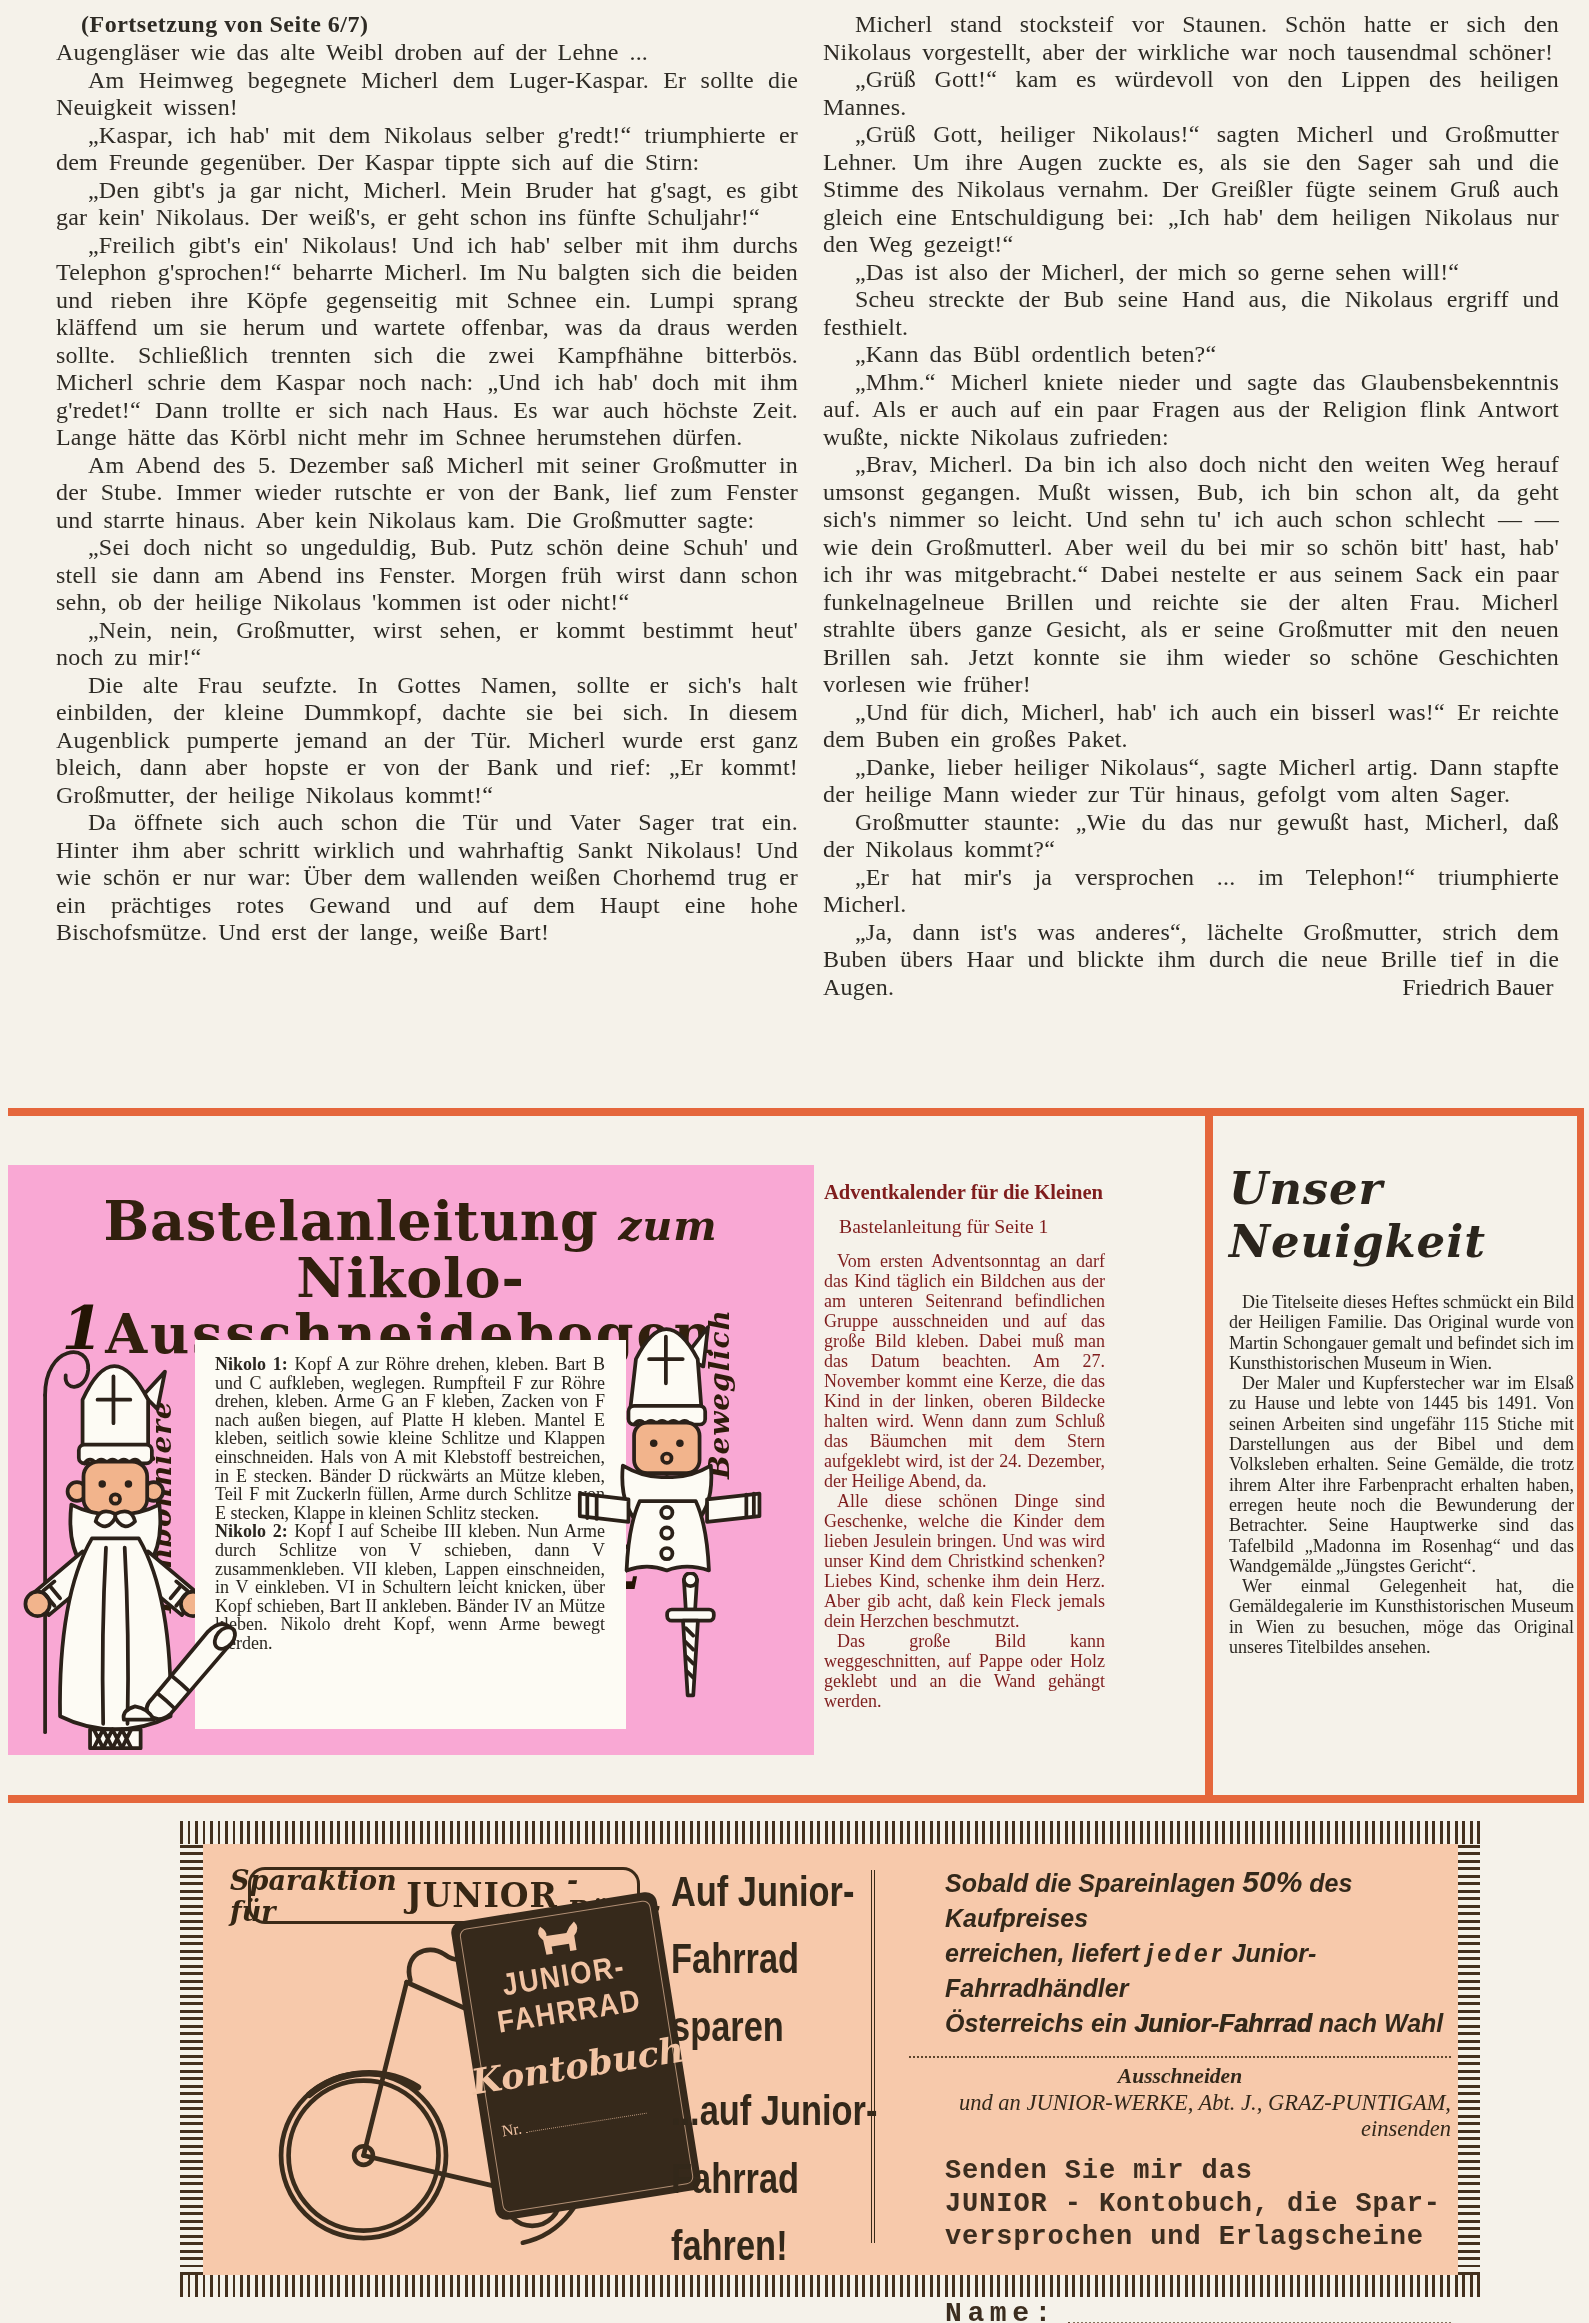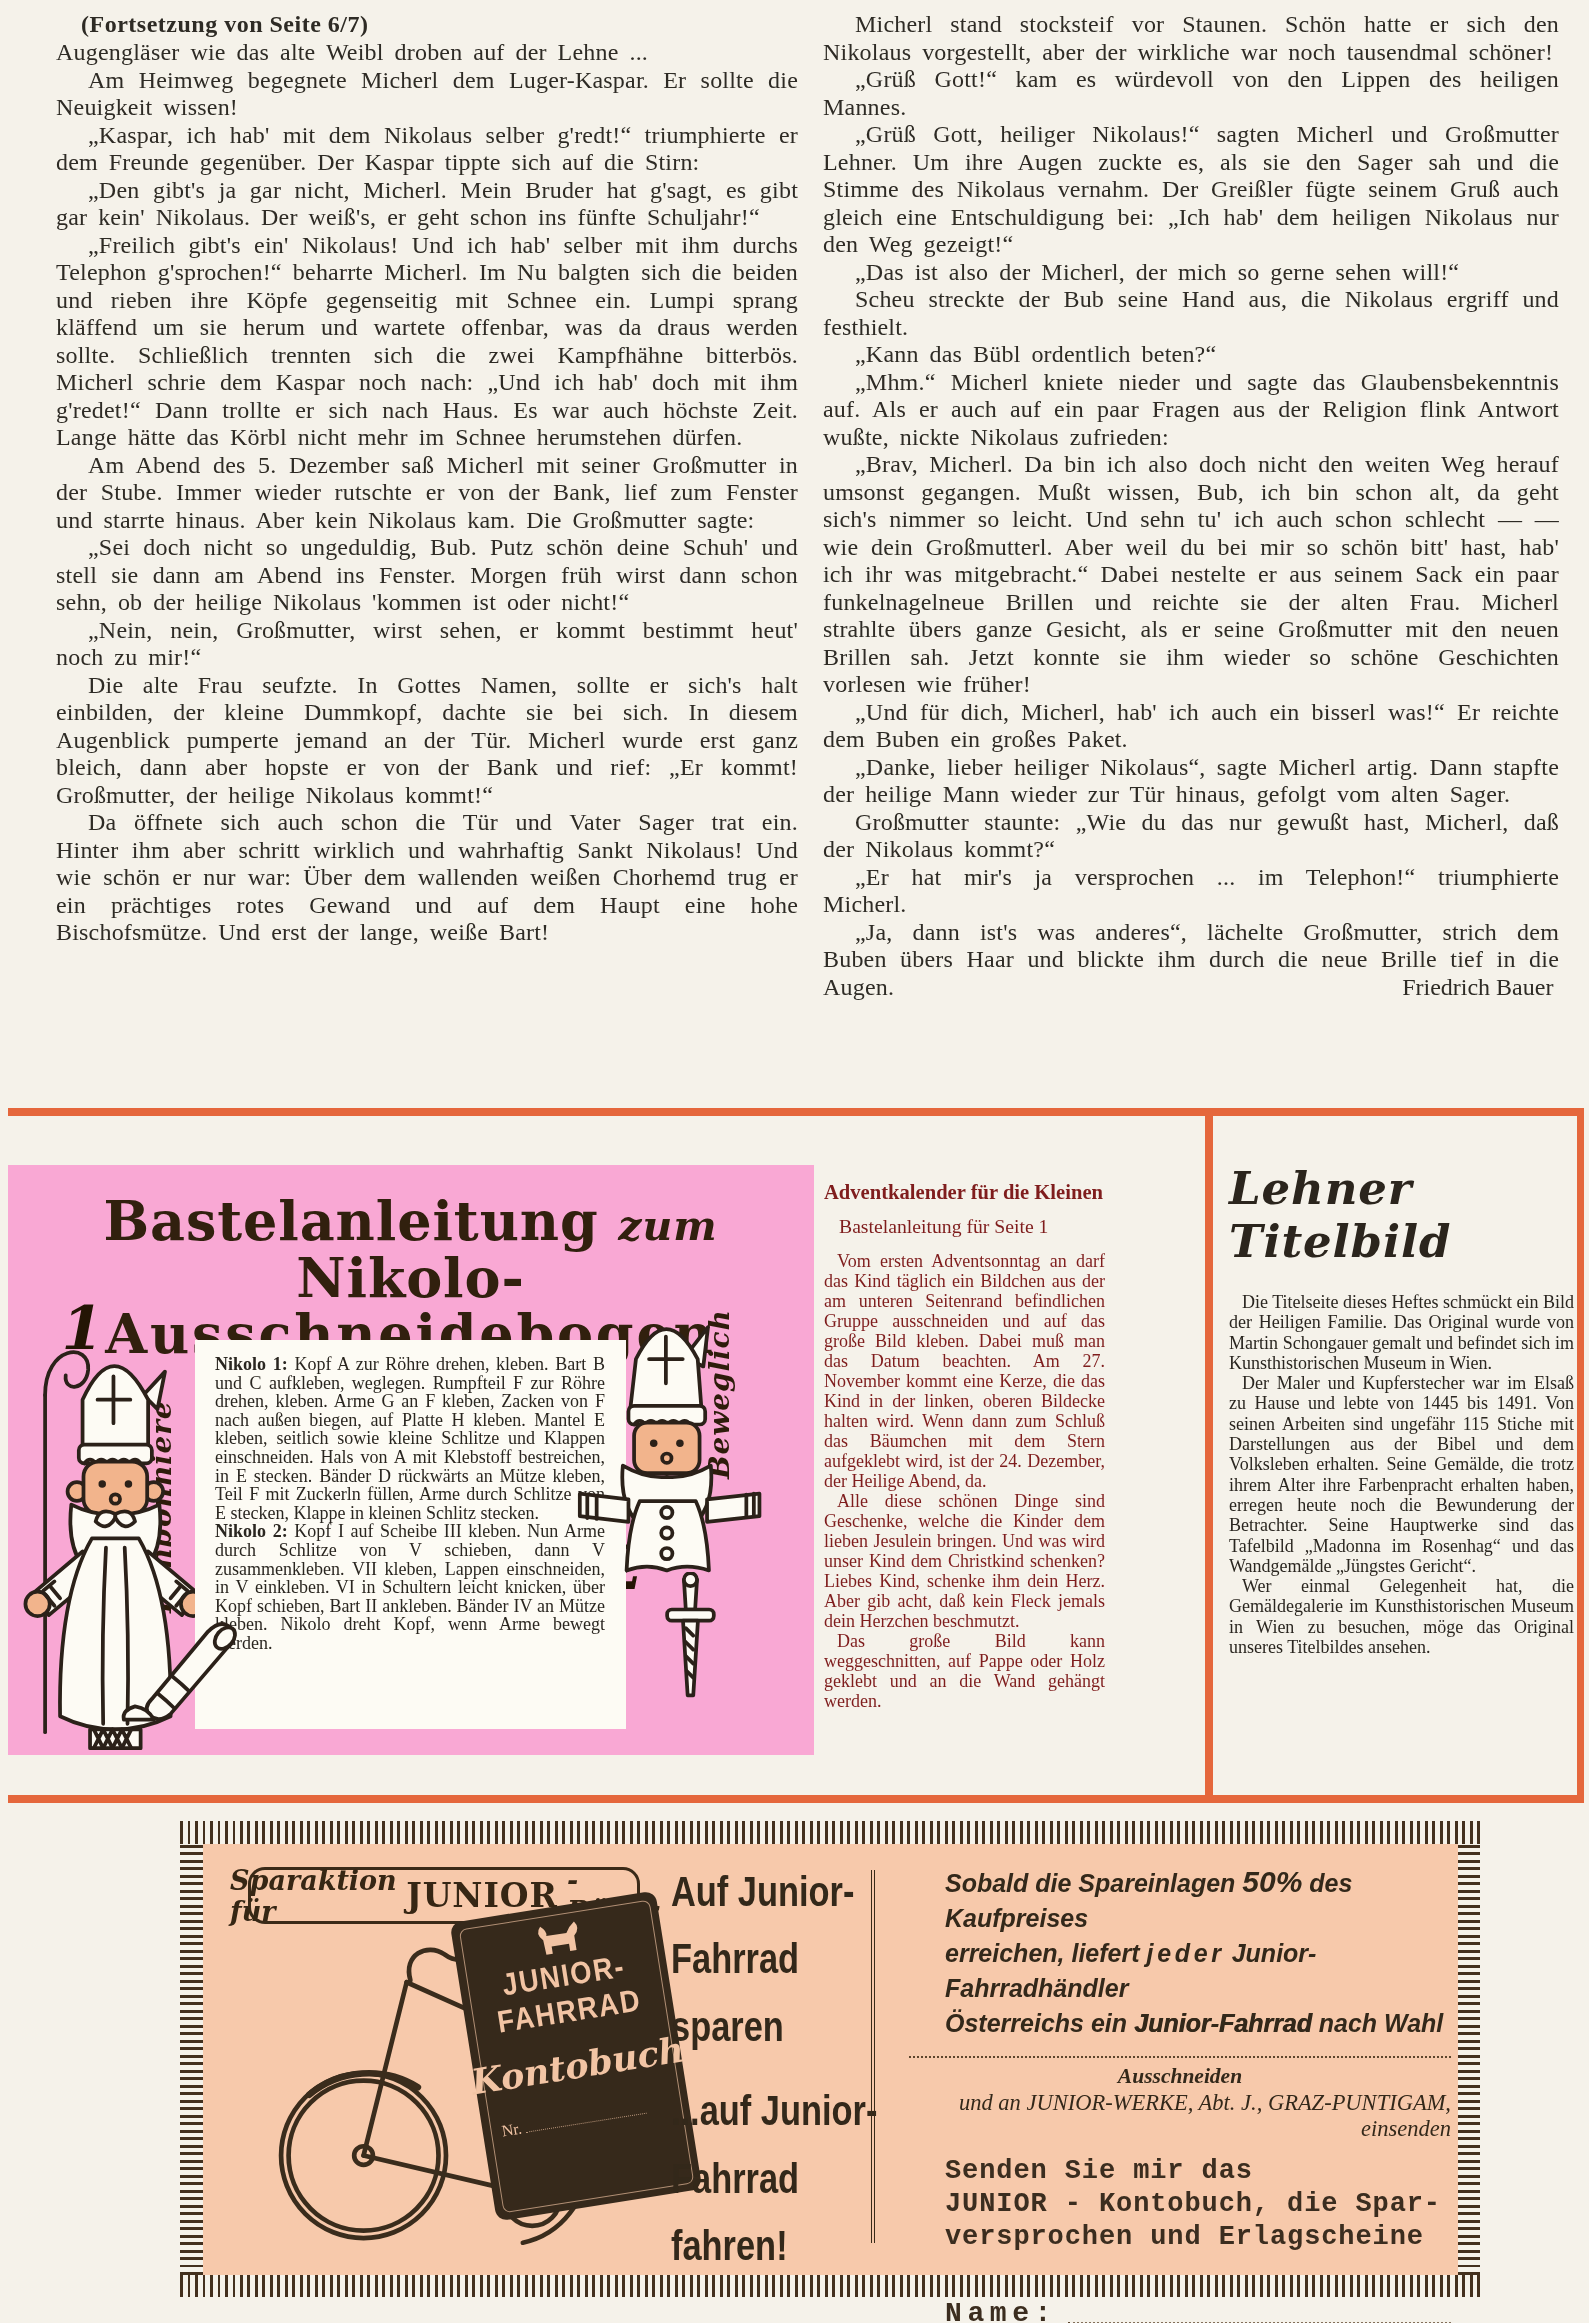--- a/index.html
+++ b/index.html
@@ -268,21 +268,21 @@
   <div id="advent-title">Adventkalender für die Kleinen</div>
   <div id="advent-sub">Bastelanleitung für Seite 1</div>
   <div id="advent-body">
       <p>Vom ersten Adventsonntag an darf das Kind täglich ein Bildchen aus der am unteren Seitenrand befindlichen Gruppe ausschneiden und auf das große Bild kleben. Dabei muß man das Datum beachten. Am 27. November kommt eine Kerze, die das Kind in der linken, oberen Bildecke halten wird. Wenn dann zum Schluß das Bäumchen mit dem Stern aufgeklebt wird, ist der 24. Dezember, der Heilige Abend, da.</p>
       <p>Alle diese schönen Dinge sind Geschenke, welche die Kinder dem lieben Jesulein bringen. Und was wird unser Kind dem Christkind schenken? Liebes Kind, schenke ihm dein Herz. Aber gib acht, daß kein Fleck jemals dein Herzchen beschmutzt.</p>
       <p>Das große Bild kann weggeschnitten, auf Pappe oder Holz geklebt und an die Wand gehängt werden.</p>
     </div>
 </div>
 
 <div class="abs" id="titel-col">
-  <div id="titel-title">Lehner Titelbild</div>
+  <div id="titel-title">Unser Neuigkeit</div>
   <div id="titel-body">
       <p>Die Titelseite dieses Heftes schmückt ein Bild der Heiligen Familie. Das Original wurde von Martin Schongauer gemalt und befindet sich im Kunsthistorischen Museum in Wien.</p>
       <p>Der Maler und Kupferstecher war im Elsaß zu Hause und lebte von 1445 bis 1491. Von seinen Arbeiten sind ungefähr 115 Stiche mit Darstellungen aus der Bibel und dem Volksleben erhalten. Seine Gemälde, die trotz ihrem Alter ihre Farbenpracht erhalten haben, erregen heute noch die Bewunderung der Betrachter. Seine Hauptwerke sind das Tafelbild „Madonna im Rosenhag“ und das Wandgemälde „Jüngstes Gericht“.</p>
       <p>Wer einmal Gelegenheit hat, die Gemäldegalerie im Kunsthistorischen Museum in Wien zu besuchen, möge das Original unseres Titelbildes ansehen.</p>
     </div>
 </div>
 
 <div class="abs" id="ad">
   <div id="ad-inner"></div>
   <div class="perf-top"></div>

